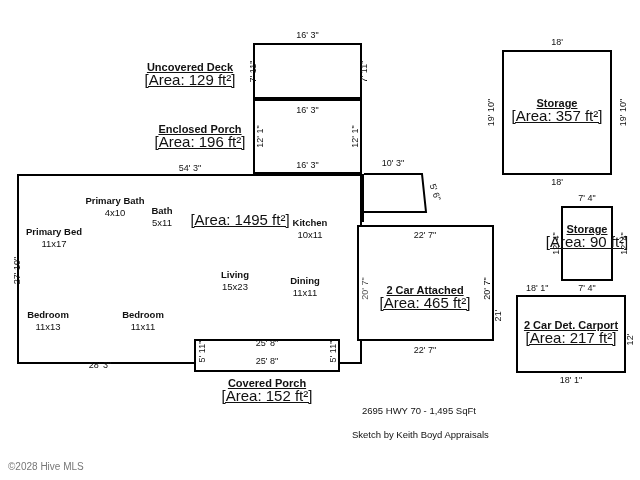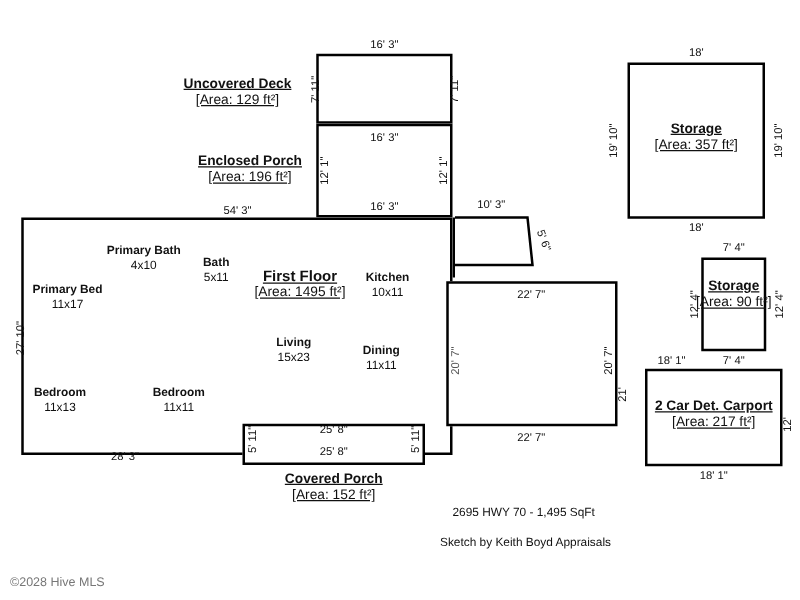--- a/index.html
+++ b/index.html
@@ -43,21 +43,21 @@
   }
   .room .nm { font-weight: bold; }
   .room .dim { font-weight: normal; }
   .title {
     position: absolute;
     text-align: center;
     white-space: nowrap;
     text-decoration: underline;
   }
   .title .t1 { font-weight: bold; font-size: 11px; line-height: 14px; }
-  .title .t2 { font-size: 11px; line-height: 12px; }
+  .title .t2 { font-size: 15px; line-height: 12px; }
   .big .t1 { font-size: 12px; }
   .footer {
     position: absolute;
     font-size: 9.5px;
     line-height: 15px;
     color: #111111;
     white-space: nowrap;
   }
   .watermark {
     position: absolute;
@@ -93,29 +93,28 @@
   </div>
 
   <div class="box" style="left:17px; top:174px; width:345px; height:190px;"></div>
   <div class="lbl c" style="left:130px; top:163px; width:120px;">54' 3"</div>
   <div class="lbl rot-l" style="left:-8px; top:265px; width:50px; text-align:center;">
     <span>27' 10"</span>
   </div>
   <div class="lbl c" style="left:50px; top:360px; width:100px;">28' 3"</div>
 
   <div class="title big" style="left:185px; top:214px; width:110px;">
-    <div class="t1">First Floor</div>
     <div class="t2">[Area: 1495 ft²]</div>
   </div>
 
   <div class="room" style="left:70px; top:195px; width:90px;">
     <div class="nm">Primary Bath</div>
     <div class="dim">4x10</div>
   </div>
-  <div class="room" style="left:143px; top:205px; width:60px;">
+  <div class="room" style="left:132px; top:205px; width:60px;">
     <div class="nm">Bath</div>
     <div class="dim">5x11</div>
   </div>
   <div class="room" style="left:14px; top:226px; width:80px;">
     <div class="nm">Primary Bed</div>
     <div class="dim">11x17</div>
   </div>
   <div class="room" style="left:275px; top:217px; width:70px;">
     <div class="nm">Kitchen</div>
     <div class="dim">10x11</div>
@@ -153,20 +152,24 @@
   <div class="lbl c" style="left:390px; top:230px; width:70px;">22' 7"</div>
   <div class="lbl c" style="left:390px; top:345px; width:70px;">22' 7"</div>
   <div class="lbl rot-l" style="left:340px; top:283px; width:50px; text-align:center; color:#555555;">
     <span>20' 7"</span>
   </div>
   <div class="lbl rot-l" style="left:462px; top:283px; width:50px; text-align:center;">
     <span>20' 7"</span>
   </div>
   <div class="lbl rot-l" style="left:478px; top:310px; width:40px; text-align:center;">
     <span>21'</span>
+  </div>
+  <div class="title" style="left:360px; top:283px; width:130px;">
+    <div class="t1">2 Car Attached</div>
+    <div class="t2">[Area: 465 ft²]</div>
   </div>
 
   <div class="box" style="left:194px; top:339px; width:146px; height:33px;"></div>
   <div class="lbl c" style="left:194px; top:338px; width:146px;">25' 8"</div>
   <div class="lbl c" style="left:194px; top:356px; width:146px;">25' 8"</div>
   <div class="lbl rot-l" style="left:180px; top:346px; width:44px; text-align:center;">5' 11"</div>
   <div class="lbl rot-l" style="left:311px; top:346px; width:44px; text-align:center;">5' 11"</div>
   <div class="title" style="left:202px; top:376px; width:130px;">
     <div class="t1">Covered Porch</div>
     <div class="t2">[Area: 152 ft²]</div>

